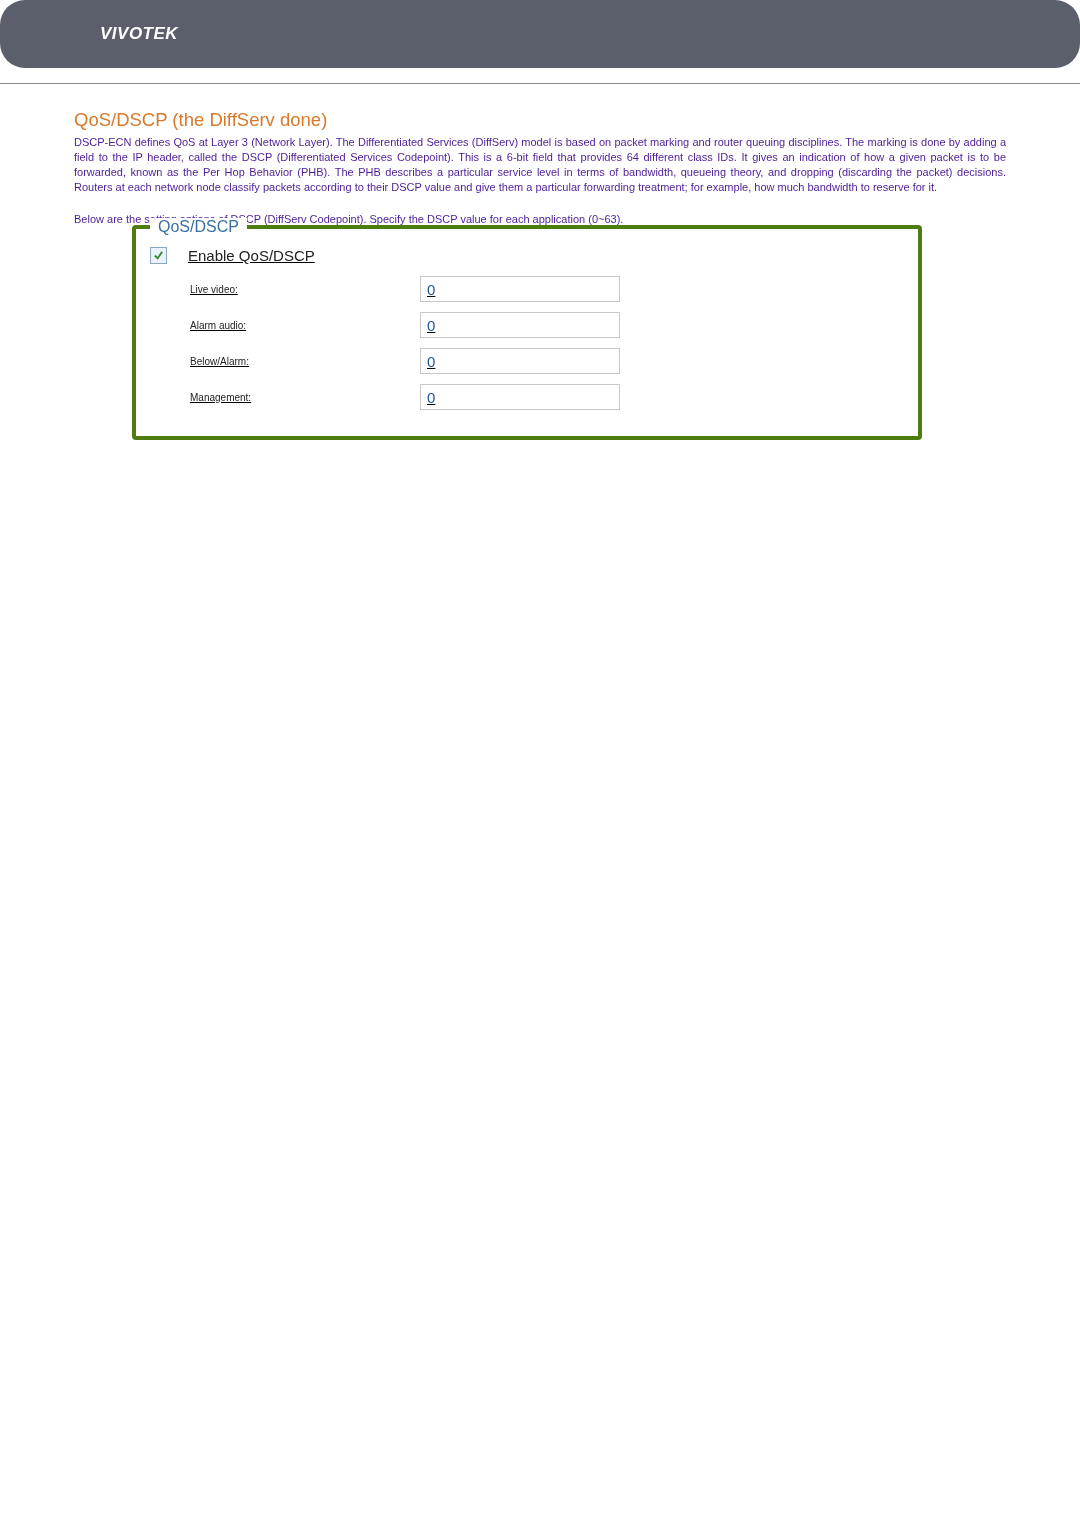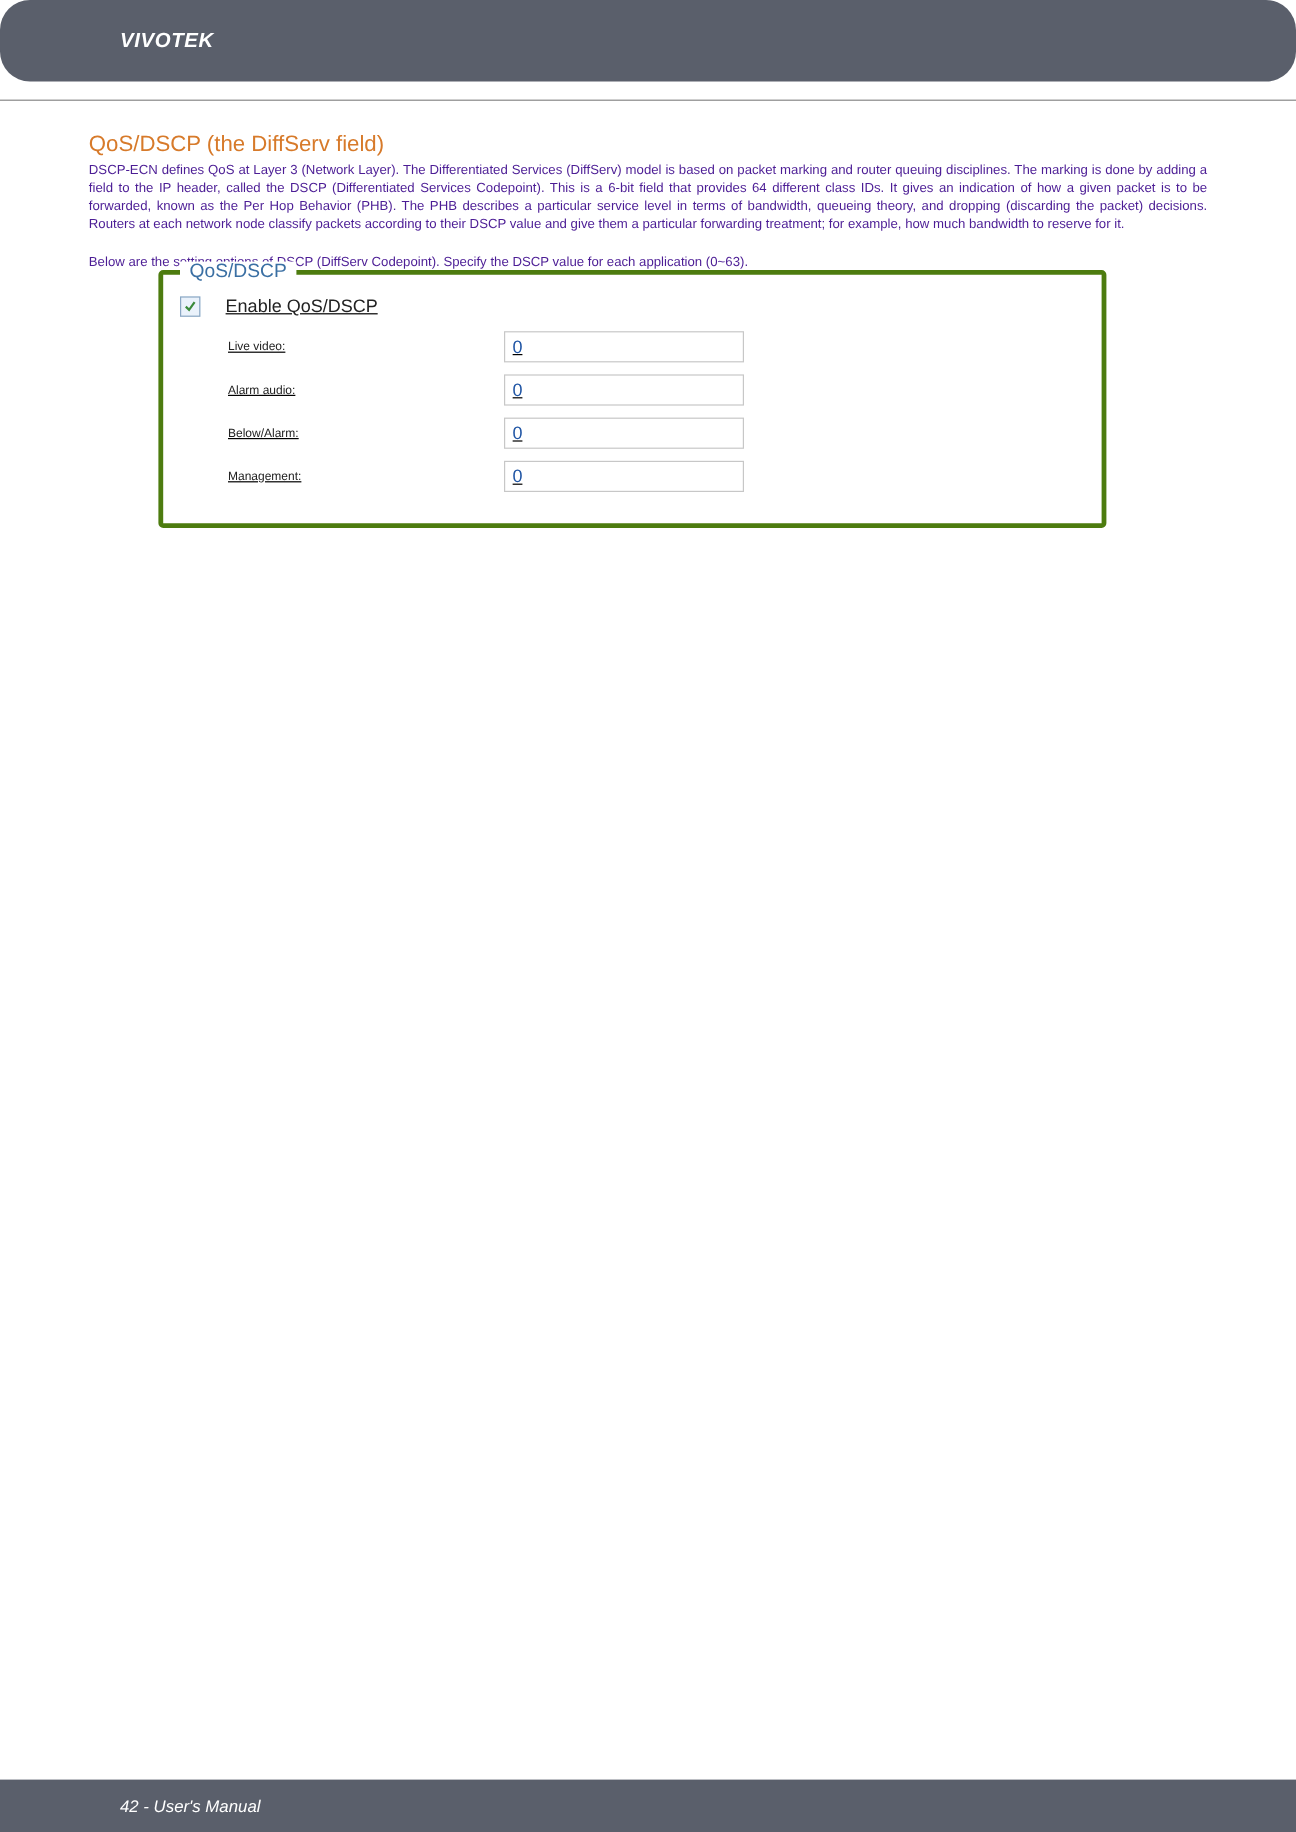--- a/index.html
+++ b/index.html
@@ -139,21 +139,21 @@
 </head>
 <body>
 
 <div class="page">
   <div class="header-bar">
     <span class="header-brand">VIVOTEK</span>
   </div>
   <div class="divider"></div>
 
   <div class="content">
-    <div class="section-title">QoS/DSCP (the DiffServ field)</div>
+    <div class="section-title">QoS/DSCP (the DiffServ done)</div>
     <div class="body-text">DSCP-ECN defines QoS at Layer 3 (Network Layer). The Differentiated Services (DiffServ) model is based on packet marking and router queuing disciplines. The marking is done by adding a field to the IP header, called the DSCP (Differentiated Services Codepoint). This is a 6-bit field that provides 64 different class IDs. It gives an indication of how a given packet is to be forwarded, known as the Per Hop Behavior (PHB). The PHB describes a particular service level in terms of bandwidth, queueing theory, and dropping (discarding the packet) decisions. Routers at each network node classify packets according to their DSCP value and give them a particular forwarding treatment; for example, how much bandwidth to reserve for it.</div>
     <div class="spacer"></div>
     <div class="body-text">Below are the setting options of DSCP (DiffServ Codepoint). Specify the DSCP value for each application (0~63).</div>
 
     <div class="fieldset-wrap">
       <div class="fieldset">
         <span class="legend">QoS/DSCP</span>
 
         <div class="checkbox-row">
           <span class="checkbox">
@@ -177,16 +177,13 @@
           <input class="field-input" type="text" value="0" style="">
         </div>
         <div class="field-row">
           <span class="field-label">Management:</span>
           <input class="field-input" type="text" value="0" style="">
         </div>
       </div>
     </div>
   </div>
 
-  <div class="footer">
-    <span class="footer-text">42 - User's Manual</span>
-  </div>
 </div>
 
 </body></html>

